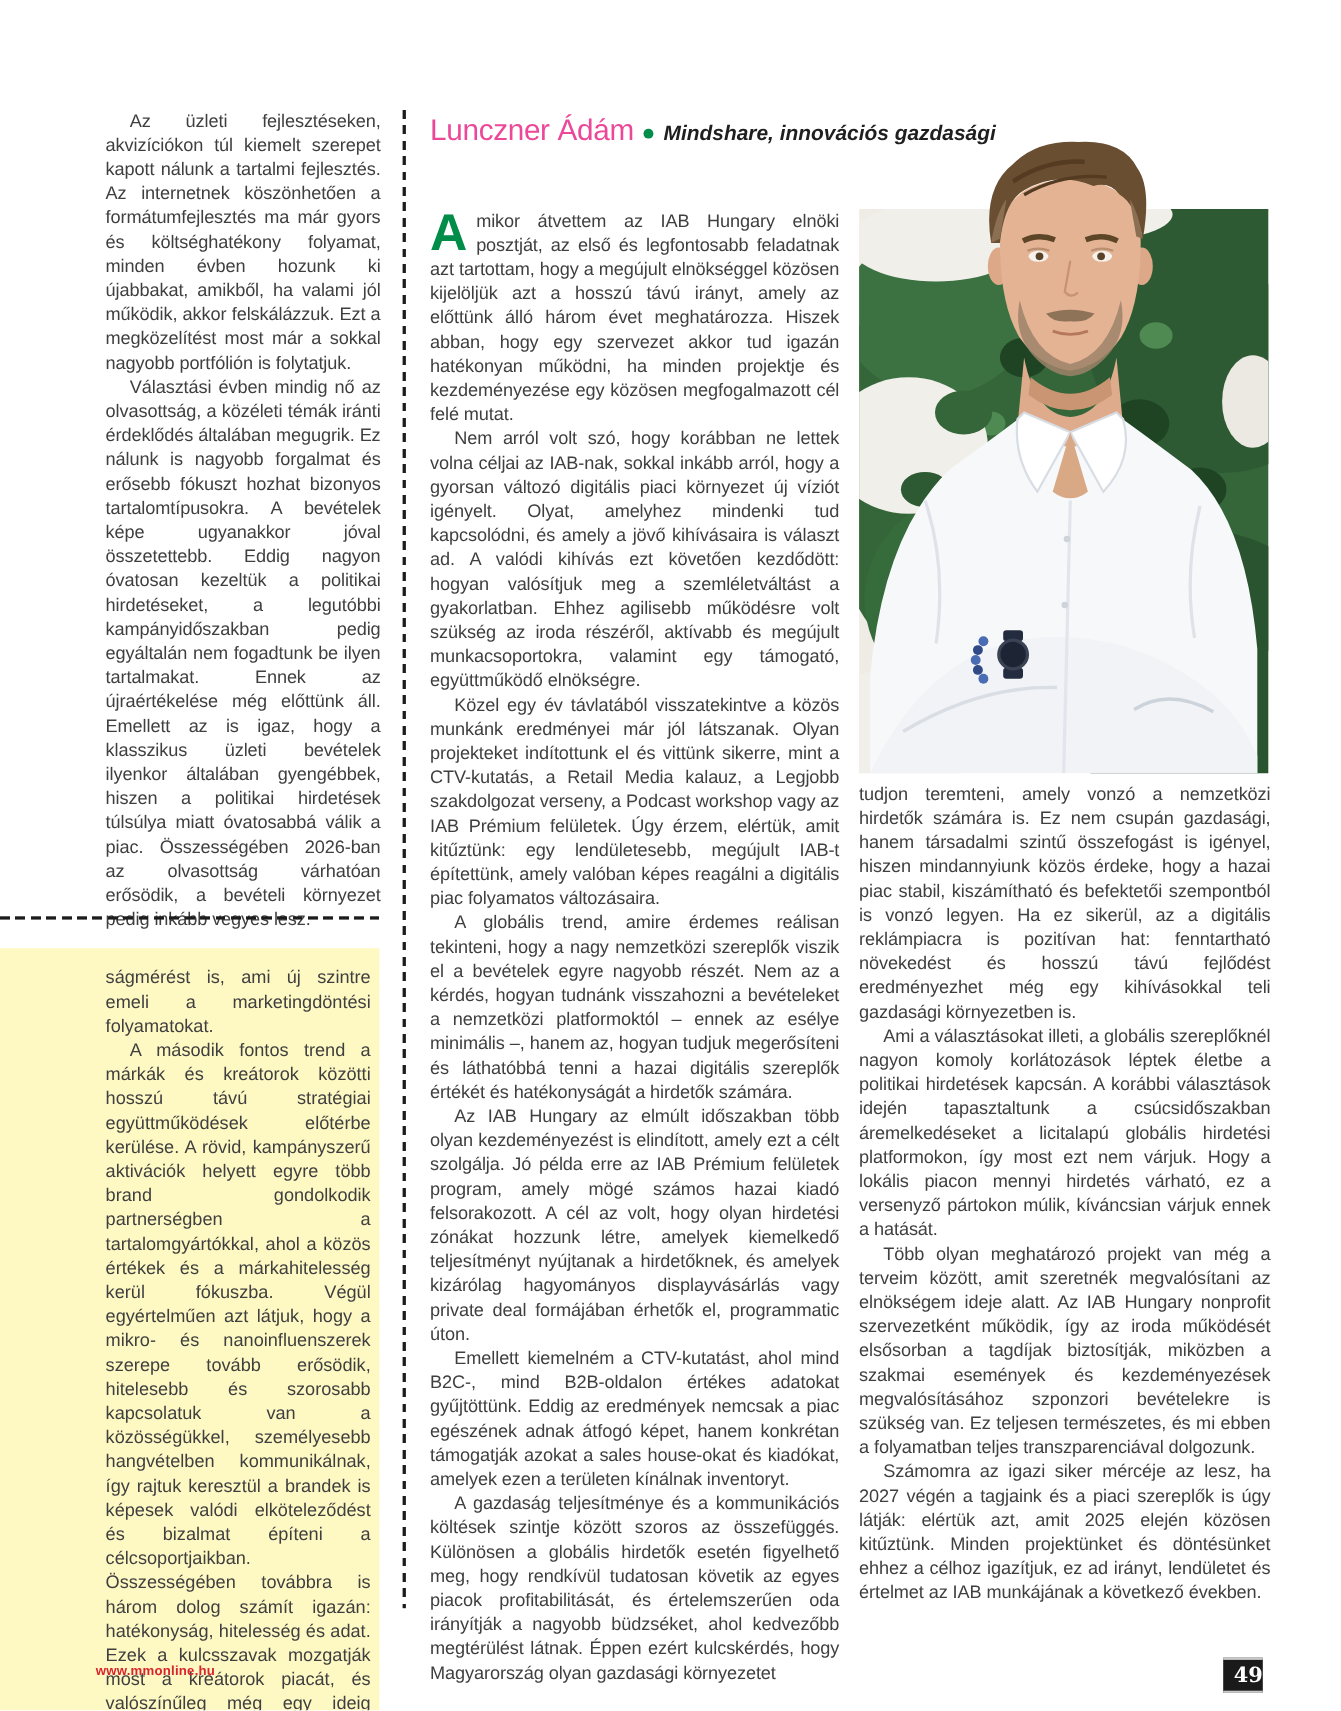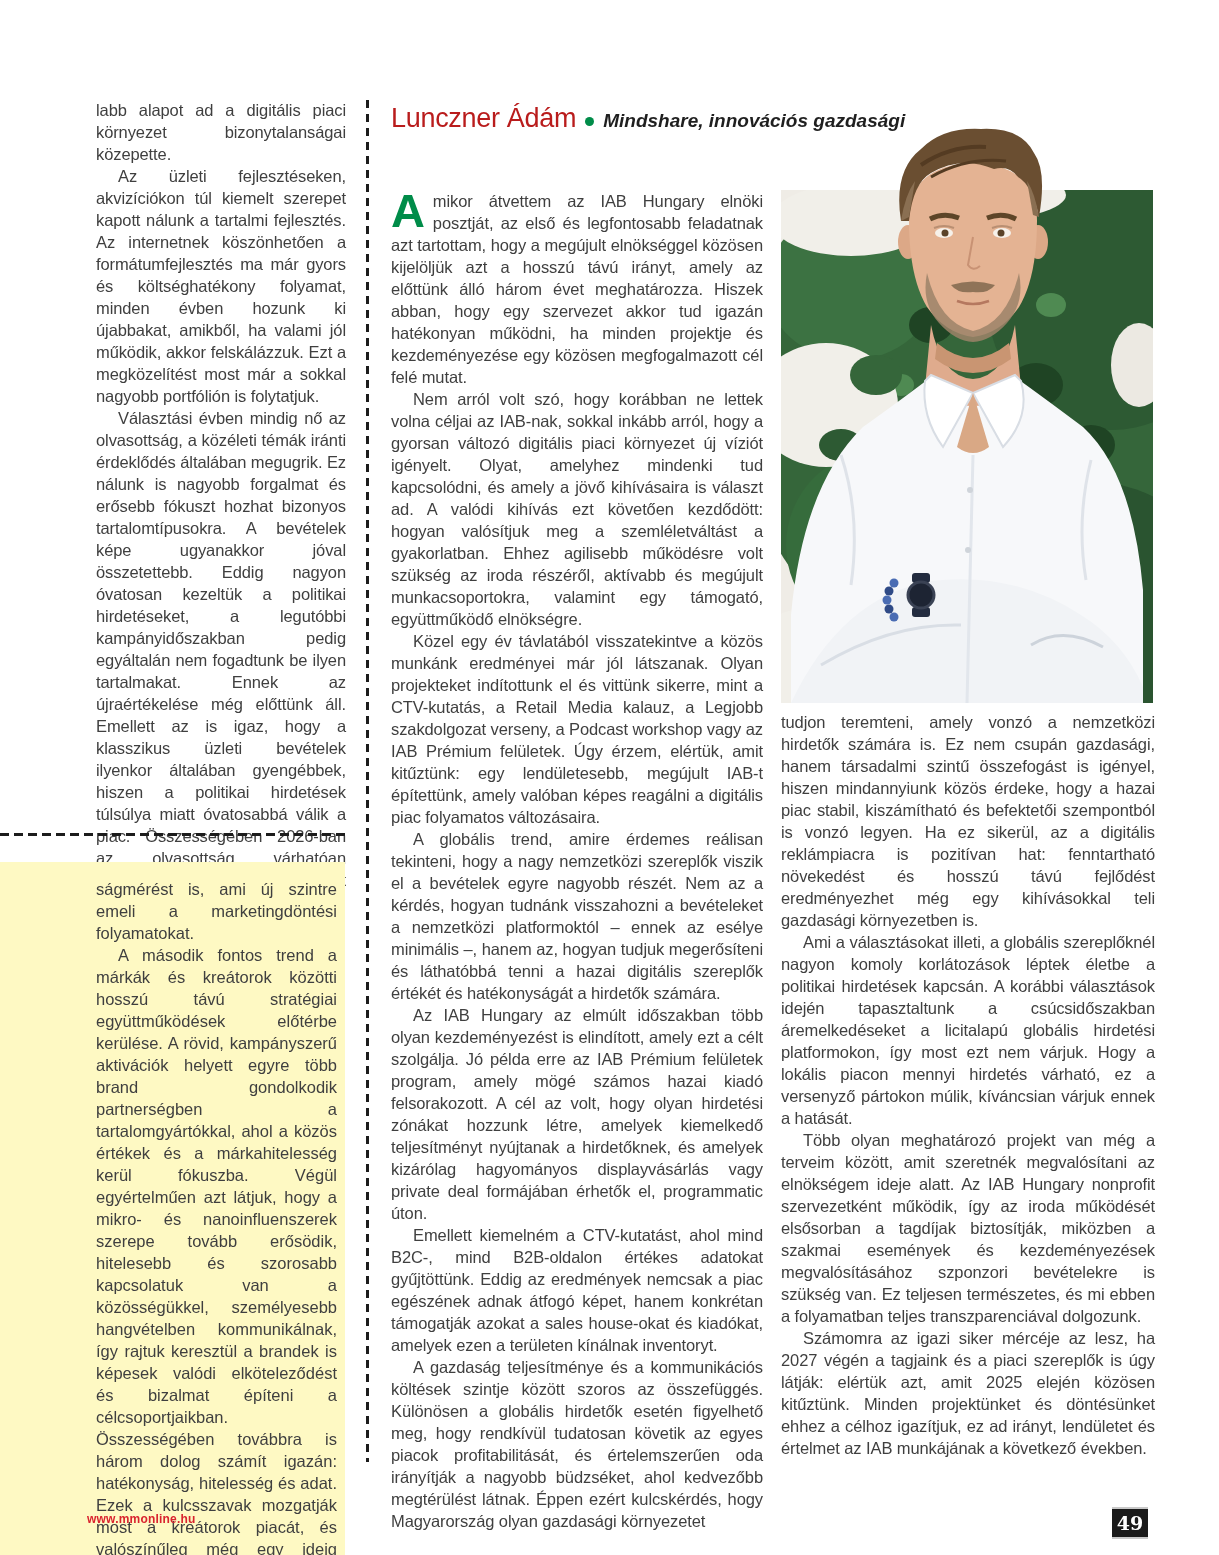--- a/index.html
+++ b/index.html
@@ -31,21 +31,21 @@
   .gray-box .inner { font-size:16.5px; line-height:22px; }
   .gray-box p { margin:0; text-align:justify; hyphens:auto; }
   .gray-box p.indent { text-indent:22px; }
 
   .headline-block { position:absolute; left:391px; top:97px; width:470px; }
   .headline {
     margin:0; font-size:31px; line-height:32px; font-weight:700;
     color:#008c49; letter-spacing:-0.3px; white-space:nowrap;
   }
   .byline { margin-top:6px; white-space:nowrap; }
-  .byline-name { font-size:27px; color:#b91c1c; letter-spacing:-0.3px; }
+  .byline-name { font-size:27px; color:#ec4899; letter-spacing:-0.3px; }
   .byline-dot {
     display:inline-block; width:9px; height:9px; border-radius:50%;
     background:#008c49; margin:0 9px 3px 9px; vertical-align:middle;
   }
   .byline-role { font-size:19px; font-style:italic; font-weight:700; color:#1f1f1f; }
 
   .dropcap {
     float:left; color:#008c49; font-weight:700; font-size:47px; line-height:38px;
     margin:2px 8px 0 0;
   }
@@ -53,33 +53,32 @@
   .photo { position:absolute; left:781px; top:190px; width:372px; height:513px; }
   .photo svg { position:absolute; left:0; top:-65px; }
 
   .footer-link {
     position:absolute; left:87px; top:1512px; font-size:12px; font-weight:700;
     color:#d9232e; letter-spacing:0.2px; text-decoration:none;
   }
   .page-badge {
     position:absolute; left:1112px; top:1507px; width:36px; height:28px;
     background:#1a1a1a; border-top:2px solid #c9c9c9; border-bottom:2px solid #c9c9c9;
-    box-sizing:content-box; display:flex; align-items:center; justify-content:center;
+    box-sizing:content-box; display:flex; align-items:center; justify-content:flex-end;
   }
   .page-badge span {
     color:#ffffff; font-family:"DejaVu Serif", serif; font-weight:700; font-size:19px;
   }
 </style>
 </head>
 <body>
 
 <div class="page">
 
   <div class="col left-col">
-    <p>labb alapot ad a digitális piaci környezet bizonytalanságai közepette.</p>
     <p class="indent">Az üzleti fejlesztéseken, akvizíciókon túl kiemelt szerepet kapott nálunk a tartalmi fejlesztés. Az internetnek köszönhetően a formátumfejlesztés ma már gyors és költséghatékony folyamat, minden évben hozunk ki újabbakat, amikből, ha valami jól működik, akkor felskálázzuk. Ezt a megközelítést most már a sokkal nagyobb portfólión is folytatjuk.</p>
     <p class="indent">Választási évben mindig nő az olvasottság, a közéleti témák iránti érdeklődés általában megugrik. Ez nálunk is nagyobb forgalmat és erősebb fókuszt hozhat bizonyos tartalomtípusokra. A bevételek képe ugyanakkor jóval összetettebb. Eddig nagyon óvatosan kezeltük a politikai hirdetéseket, a legutóbbi kampányidőszakban pedig egyáltalán nem fogadtunk be ilyen tartalmakat. Ennek az újraértékelése még előttünk áll. Emellett az is igaz, hogy a klasszikus üzleti bevételek ilyenkor általában gyengébbek, hiszen a politikai hirdetések túlsúlya miatt óvatosabbá válik a piac. Összességében 2026-ban az olvasottság várhatóan erősödik, a bevételi környezet pedig inkább vegyes lesz.</p>
   </div>
 
   <div class="v-dash"></div>
   <div class="h-dash"></div>
 
   <div class="gray-box">
     <div class="inner">
       <p>ságmérést is, ami új szintre emeli a marketingdöntési folyamatokat.</p>

